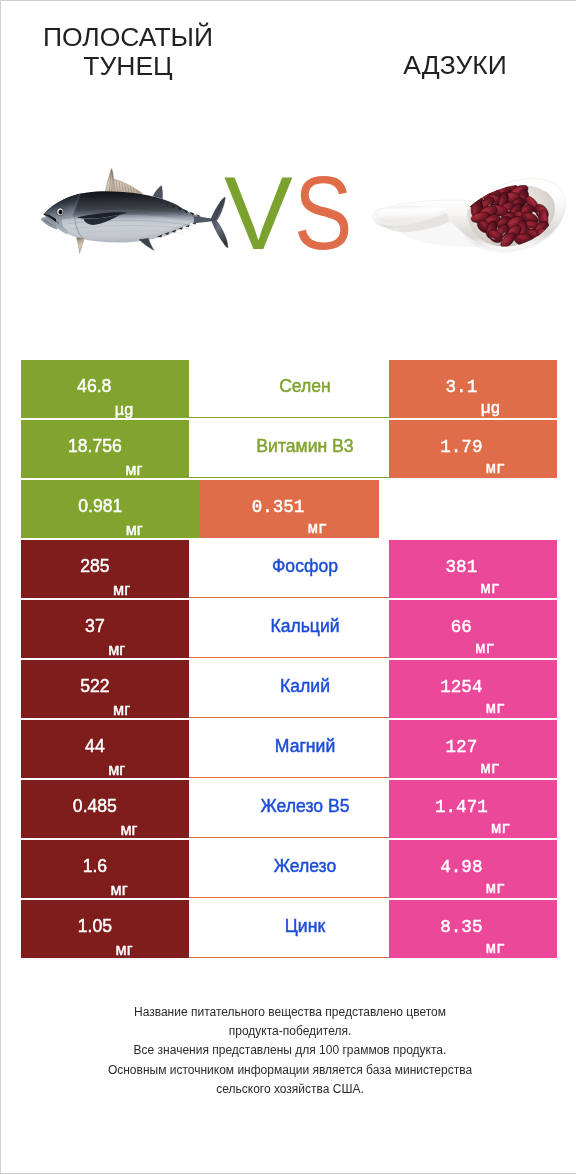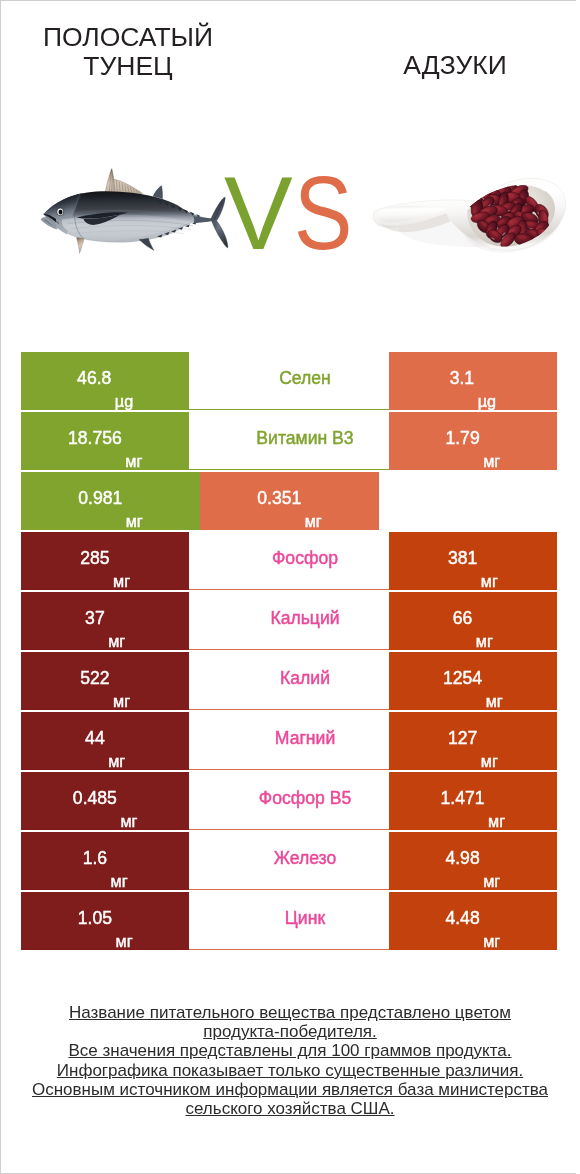--- a/index.html
+++ b/index.html
@@ -18,40 +18,40 @@
   .hero{position:absolute;left:0;top:150px;width:580px;height:130px;}
   .fish-wrap{position:absolute;left:40px;top:16px;width:205px;height:90px;}
   .bean-wrap{position:absolute;left:372px;top:16px;width:195px;height:92px;}
   .vs{position:absolute;left:224px;top:14px;width:140px;height:100px;
       font-size:103px;line-height:100px;font-weight:400;letter-spacing:0px;text-align:left;}
   .vs span{position:absolute;top:0;line-height:100px;}
   .vs .v{color:#7BA22E;left:0px;}
   .vs .s{color:#E06D49;left:70px;transform:scaleX(0.85);transform-origin:left top;}
 
   
-  .table{position:absolute;left:21px;top:352px;width:536px;}
+  .table{position:absolute;left:21px;top:360px;width:536px;}
   .row{position:relative;height:58px;margin-bottom:2px;display:flex;}
   .cell{display:flex;align-items:center;justify-content:center;
         font-weight:400;font-size:17.6px;white-space:nowrap;
         -webkit-text-stroke:0.45px currentColor;}
   .cell > span{position:relative;top:-2.5px;}
   .c-left{width:179px;color:#fff;}
   .c-mid{width:178px;background:#fff;padding-left:32px;}
-  .c-right{width:179px;color:#fff;}
+  .c-right{width:179px;color:#fff;font-family:Liberation Mono, monospace;}
   .win-left .c-left{background:#81A42F;}
   .win-left .c-right{background:#E06D49;}
   .win-right .c-left{background:#7f1d1d;}
-  .win-right .c-right{background:#c2410c;}
+  .win-right .c-right{background:#ec4899;}
   .win-left .c-mid{color:#81A42F;border-bottom:1px solid #81A42F;}
-  .win-right .c-mid{color:#ec4899;border-bottom:1px solid #E06D49;}
+  .win-right .c-mid{color:#1d4ed8;border-bottom:1px solid #E06D49;}
   .unit{font-size:16.2px;margin-left:3.5px;margin-top:45px;}
 
   
   .footer{position:absolute;left:0;top:1003px;width:580px;text-align:center;
-          font-size:17px;line-height:19.2px;color:#2b2b2b;text-decoration:underline;}
+          font-size:12px;line-height:19.2px;color:#2b2b2b;}
   .footer div{white-space:nowrap;}
 </style>
 </head>
 <body>
 
 <div class="page">
   <div class="page-border"></div>
 
   <div class="title title-left">
     <div>ПОЛОСАТЫЙ</div>
@@ -553,21 +553,21 @@
           <span>127</span>
           <span class="unit">мг</span>
         </div>
       </div>
       <div class="row win-right">
         <div class="cell c-left">
           <span>0.485</span>
           <span class="unit">мг</span>
         </div>
         <div class="cell c-mid">
-          <span>Фосфор B5</span>
+          <span>Железо B5</span>
         </div>
         <div class="cell c-right">
           <span>1.471</span>
           <span class="unit">мг</span>
         </div>
       </div>
       <div class="row win-right">
         <div class="cell c-left">
           <span>1.6</span>
           <span class="unit">мг</span>
@@ -582,27 +582,26 @@
       </div>
       <div class="row win-right">
         <div class="cell c-left">
           <span>1.05</span>
           <span class="unit">мг</span>
         </div>
         <div class="cell c-mid">
           <span>Цинк</span>
         </div>
         <div class="cell c-right">
-          <span>4.48</span>
+          <span>8.35</span>
           <span class="unit">мг</span>
         </div>
       </div>
     </div>
 
   <div class="footer">
       <div>Название питательного вещества представлено цветом</div>
       <div>продукта-победителя.</div>
       <div>Все значения представлены для 100 граммов продукта.</div>
-      <div>Инфографика показывает только существенные различия.</div>
       <div>Основным источником информации является база министерства</div>
       <div>сельского хозяйства США.</div>
     </div>
 </div>
 
 </body></html>

